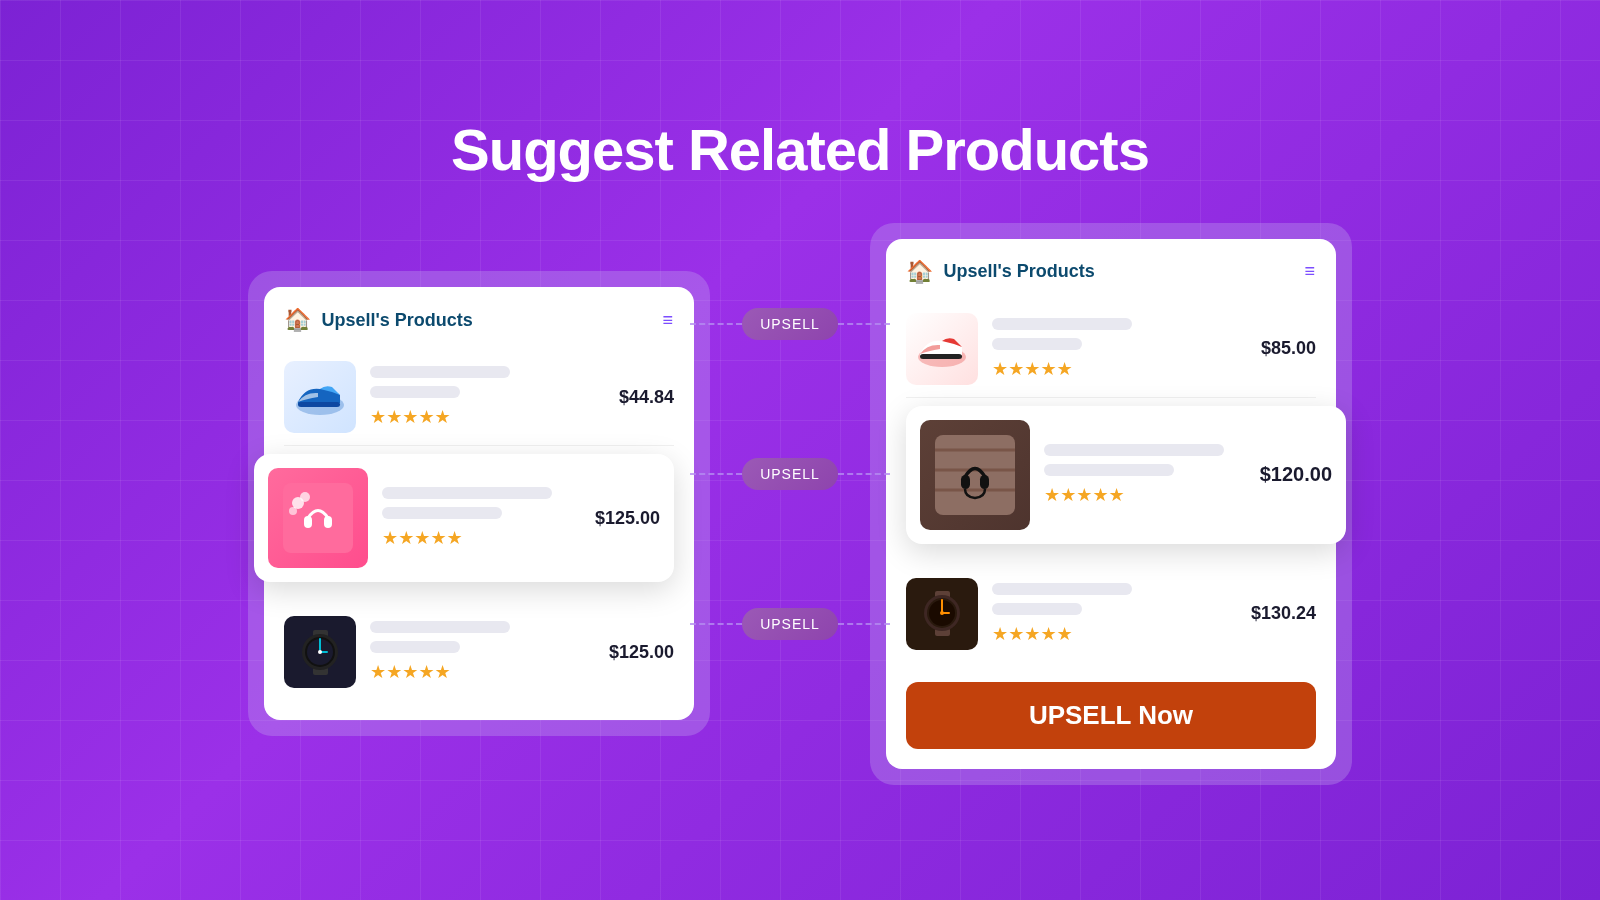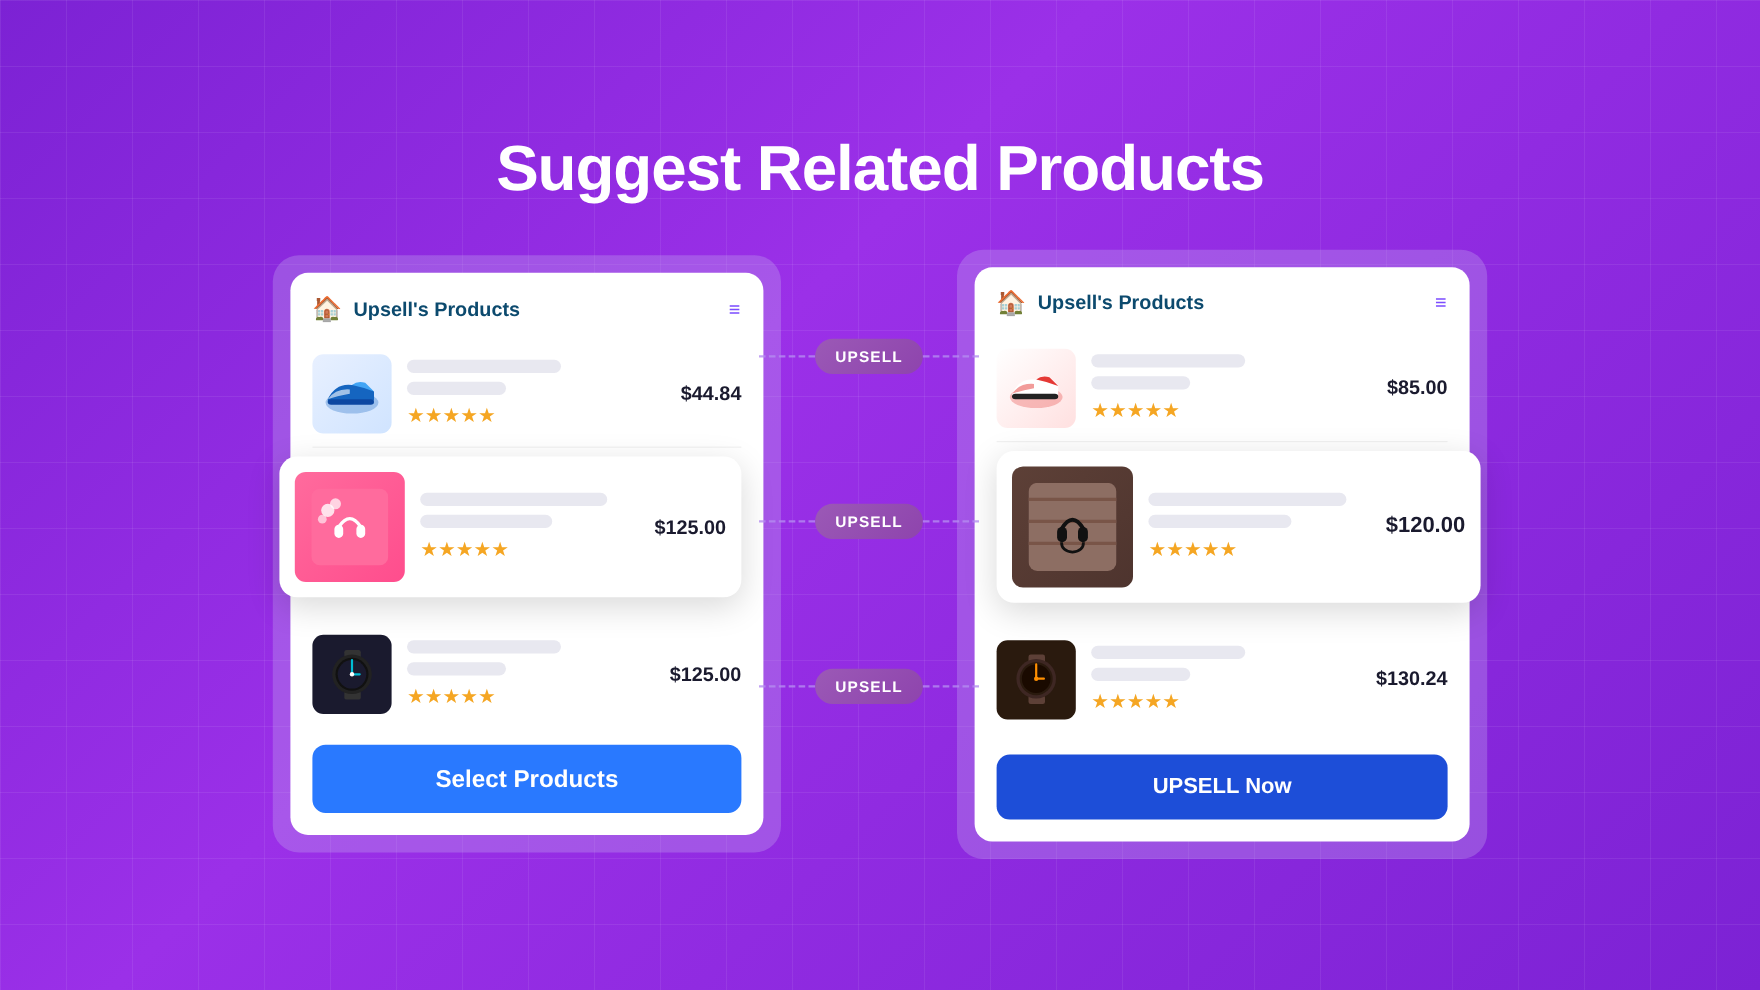--- a/index.html
+++ b/index.html
@@ -213,21 +213,21 @@
     .dashed-line {
       flex: 1;
       border-top: 2.5px dashed rgba(180, 140, 240, 0.8);
       height: 0;
     }
 
     .upsell-badge {
       background: linear-gradient(135deg, #9b59b6, #8e44ad);
       color: white;
       font-size: 14px;
-      font-weight: 700;
+      font-weight: 400;
       padding: 8px 18px;
       border-radius: 20px;
       white-space: nowrap;
       letter-spacing: 1px;
     }
 
     
     .product-row-highlighted-right {
       background: white;
       border-radius: 16px;
@@ -274,25 +274,25 @@
 
     
     .watch-right-img {
       background: #3e2723;
     }
 
     .upsell-now-btn {
       display: block;
       width: 100%;
       padding: 18px;
-      background: #1d4ed8;
+      background: #c2410c;
       color: white;
       border: none;
       border-radius: 12px;
-      font-size: 20px;
+      font-size: 26px;
       font-weight: 700;
       cursor: pointer;
       margin-top: 20px;
       text-align: center;
     }
   </style>
 </head>
 <body>
 
 <h1 class="page-title">Suggest Related Products</h1>
@@ -366,21 +366,20 @@
           </svg>
         </div>
         <div class="product-info">
           <div class="product-name-bar long"></div>
           <div class="product-name-bar short"></div>
           <div class="stars">★★★★★</div>
         </div>
         <div class="product-price">$125.00</div>
       </div>
 
-      <button class="select-btn">Select Products</button>
 
     </div>
   </div>
 
   <div class="connectors-area">
 
     <div class="upsell-row" style="margin-top: -60px;">
       <div class="dashed-line"></div>
       <div class="upsell-badge">UPSELL</div>
       <div class="dashed-line"></div>

